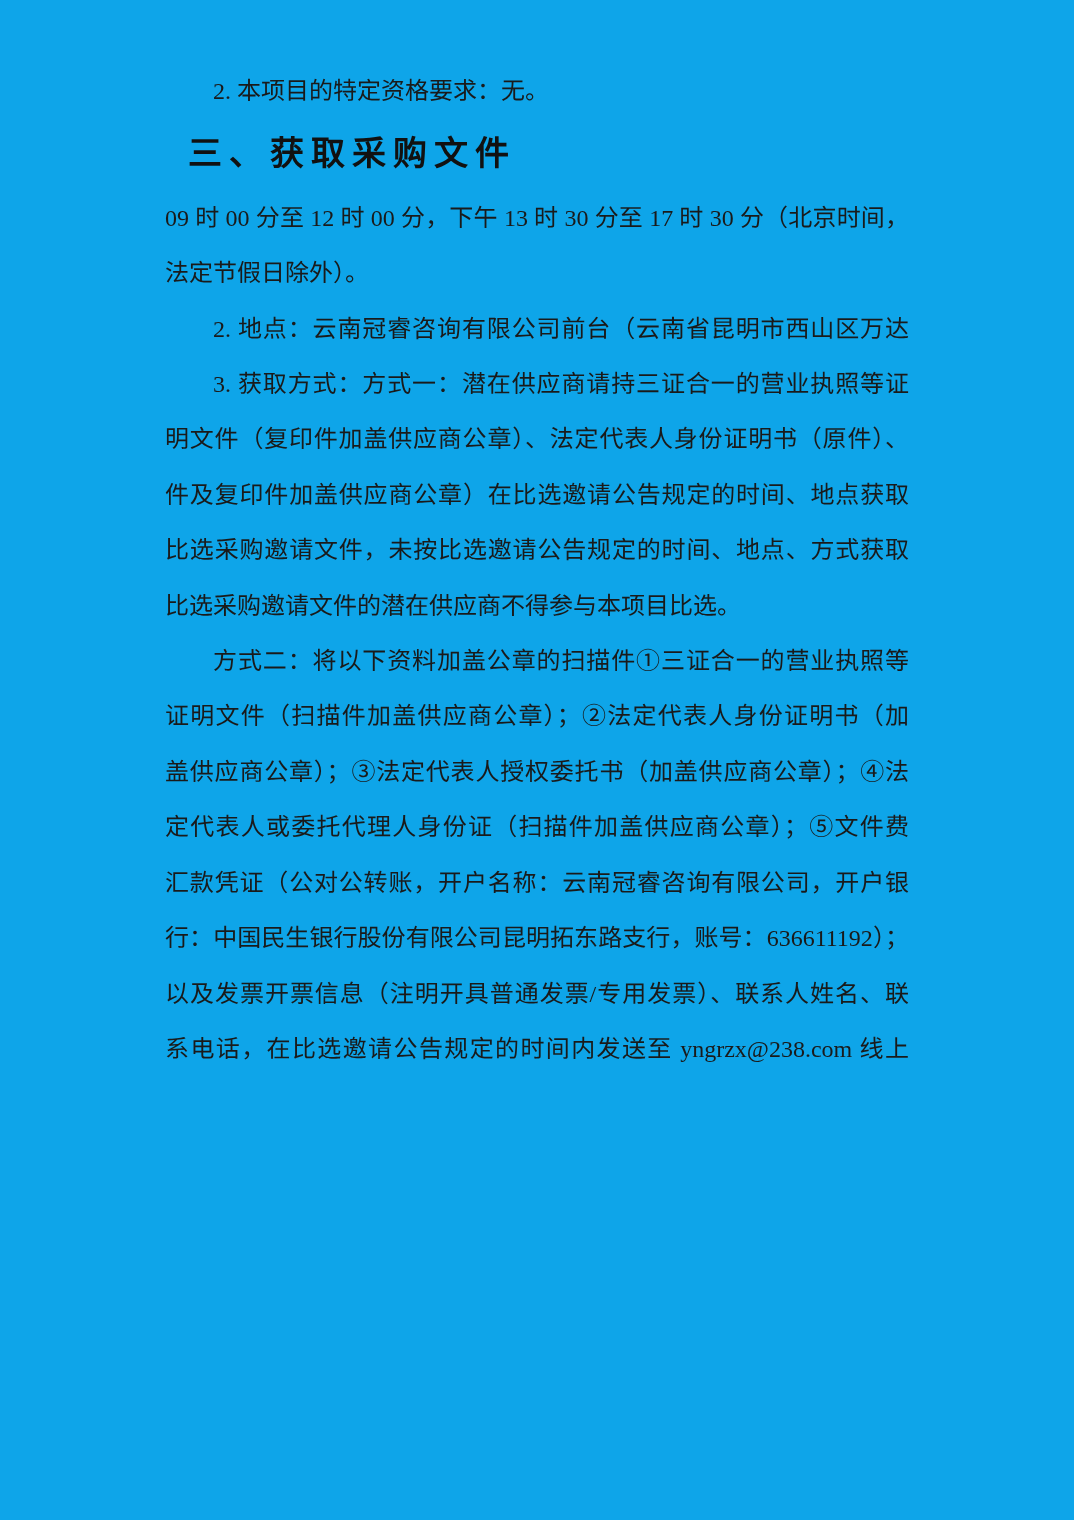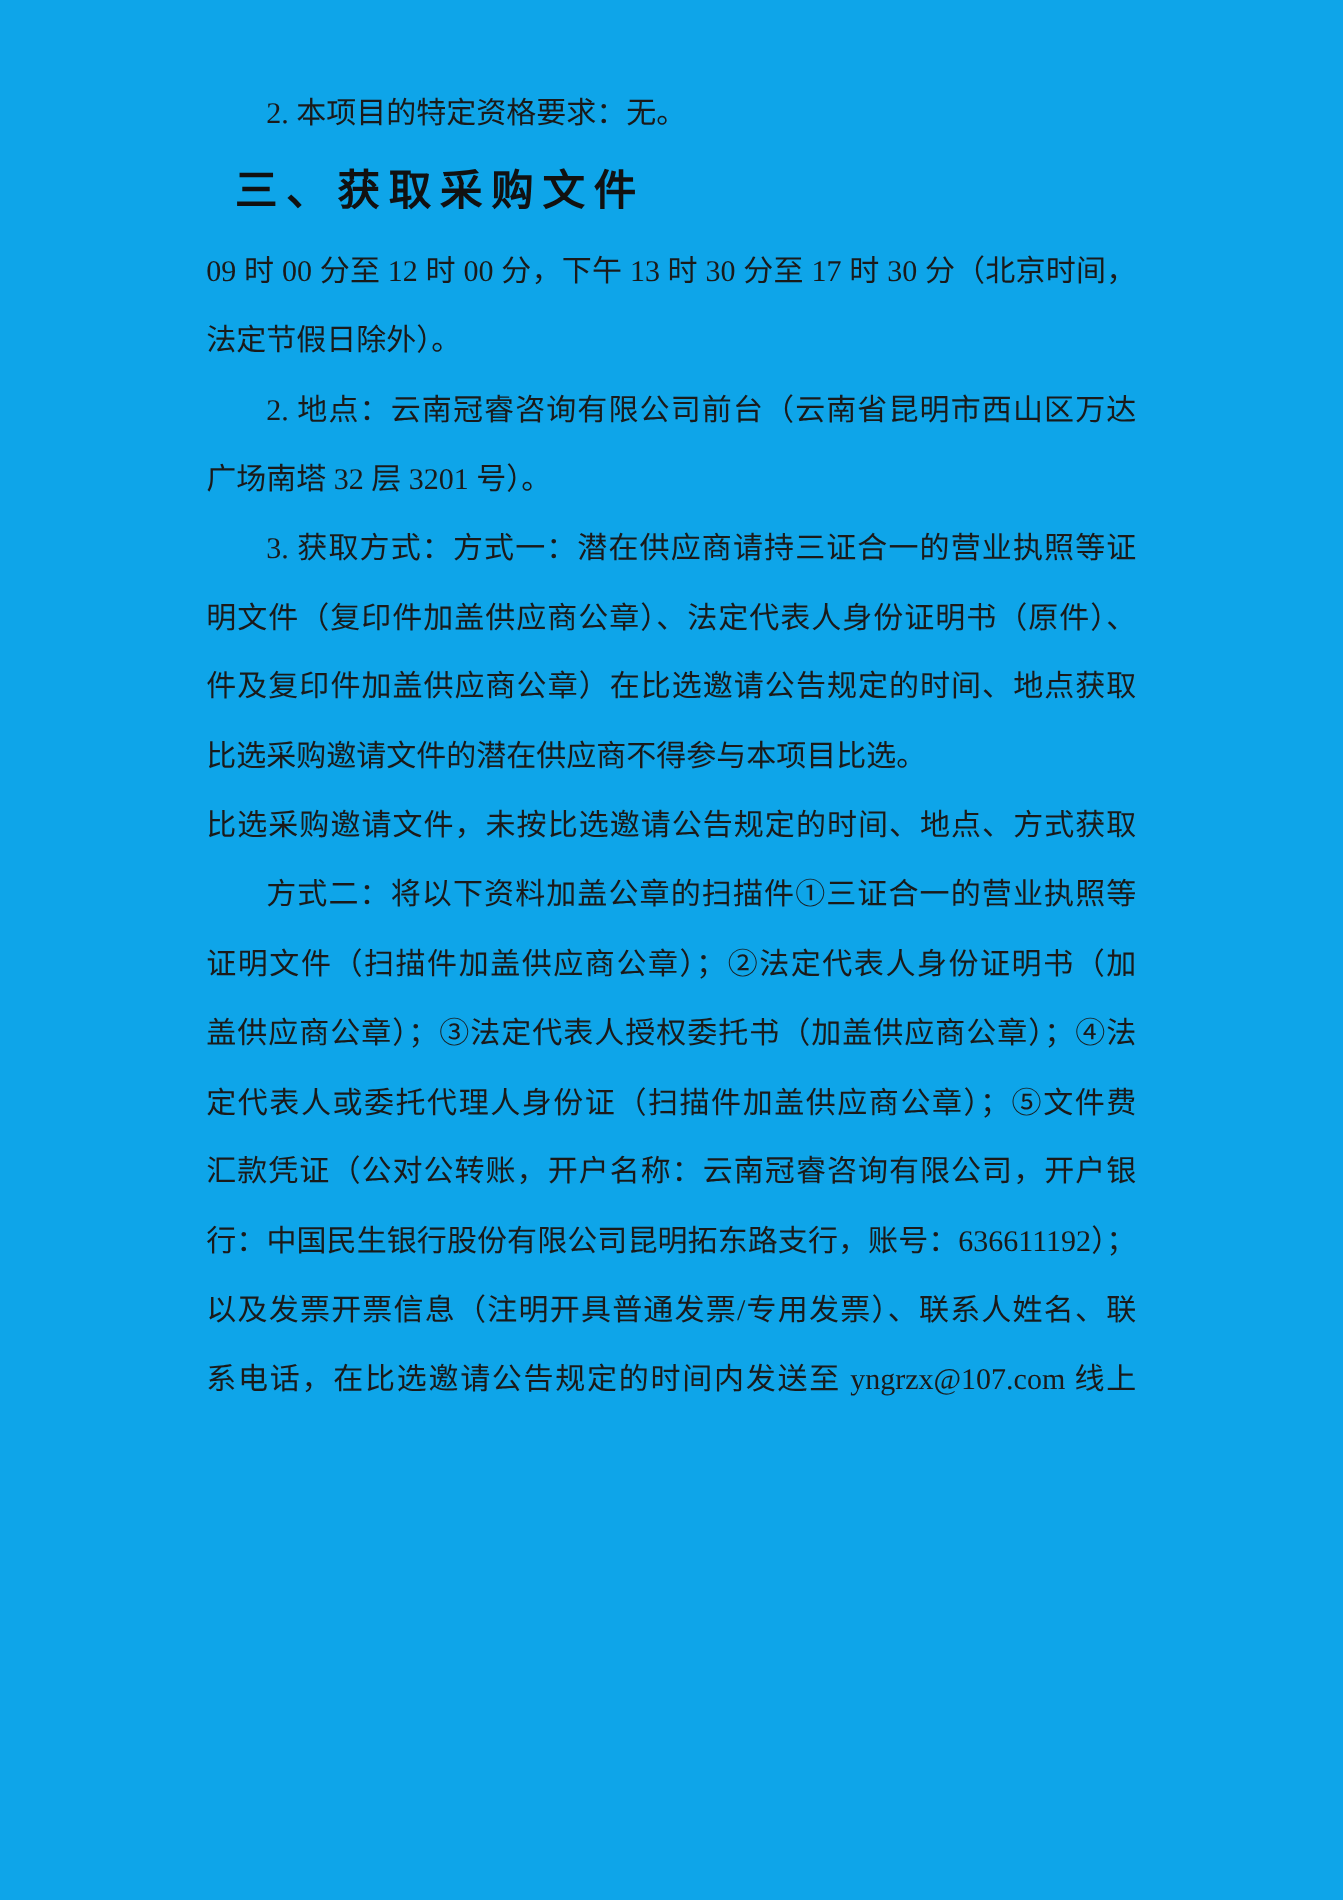--- a/index.html
+++ b/index.html
@@ -58,35 +58,34 @@
 
   <h2 class="heading">三、获取采购文件</h2>
 
   <section class="para">
     <div class="line">09 时 00 分至 12 时 00 分，下午 13 时 30 分至 17 时 30 分（北京时间，</div>
     <div class="line last">法定节假日除外）。</div>
   </section>
 
   <section class="para">
     <div class="line indent">2. 地点：云南冠睿咨询有限公司前台（云南省昆明市西山区万达</div>
-    <div class="line last">广场南塔 32 层 3201 号）。</div>
   </section>
 
   <section class="para">
     <div class="line indent">3. 获取方式：方式一：潜在供应商请持三证合一的营业执照等证</div>
     <div class="line">明文件（复印件加盖供应商公章）、法定代表人身份证明书（原件）、</div>
     <div class="line">件及复印件加盖供应商公章）在比选邀请公告规定的时间、地点获取</div>
+    <div class="line">比选采购邀请文件，未按比选邀请公告规定的时间、地点、方式获取</div>
     <div class="line last">比选采购邀请文件的潜在供应商不得参与本项目比选。</div>
-    <div class="line">比选采购邀请文件，未按比选邀请公告规定的时间、地点、方式获取</div>
   </section>
 
   <section class="para">
     <div class="line indent">方式二：将以下资料加盖公章的扫描件①三证合一的营业执照等</div>
     <div class="line">证明文件（扫描件加盖供应商公章）；②法定代表人身份证明书（加</div>
     <div class="line">盖供应商公章）；③法定代表人授权委托书（加盖供应商公章）；④法</div>
     <div class="line">定代表人或委托代理人身份证（扫描件加盖供应商公章）；⑤文件费</div>
     <div class="line">汇款凭证（公对公转账，开户名称：云南冠睿咨询有限公司，开户银</div>
     <div class="line">行：中国民生银行股份有限公司昆明拓东路支行，账号：636611192）；</div>
     <div class="line">以及发票开票信息（注明开具普通发票/专用发票）、联系人姓名、联</div>
-    <div class="line">系电话，在比选邀请公告规定的时间内发送至 yngrzx@107.com 线上</div>
+    <div class="line">系电话，在比选邀请公告规定的时间内发送至 yngrzx@238.com 线上</div>
   </section>
 
 </div>
 
 </body></html>

